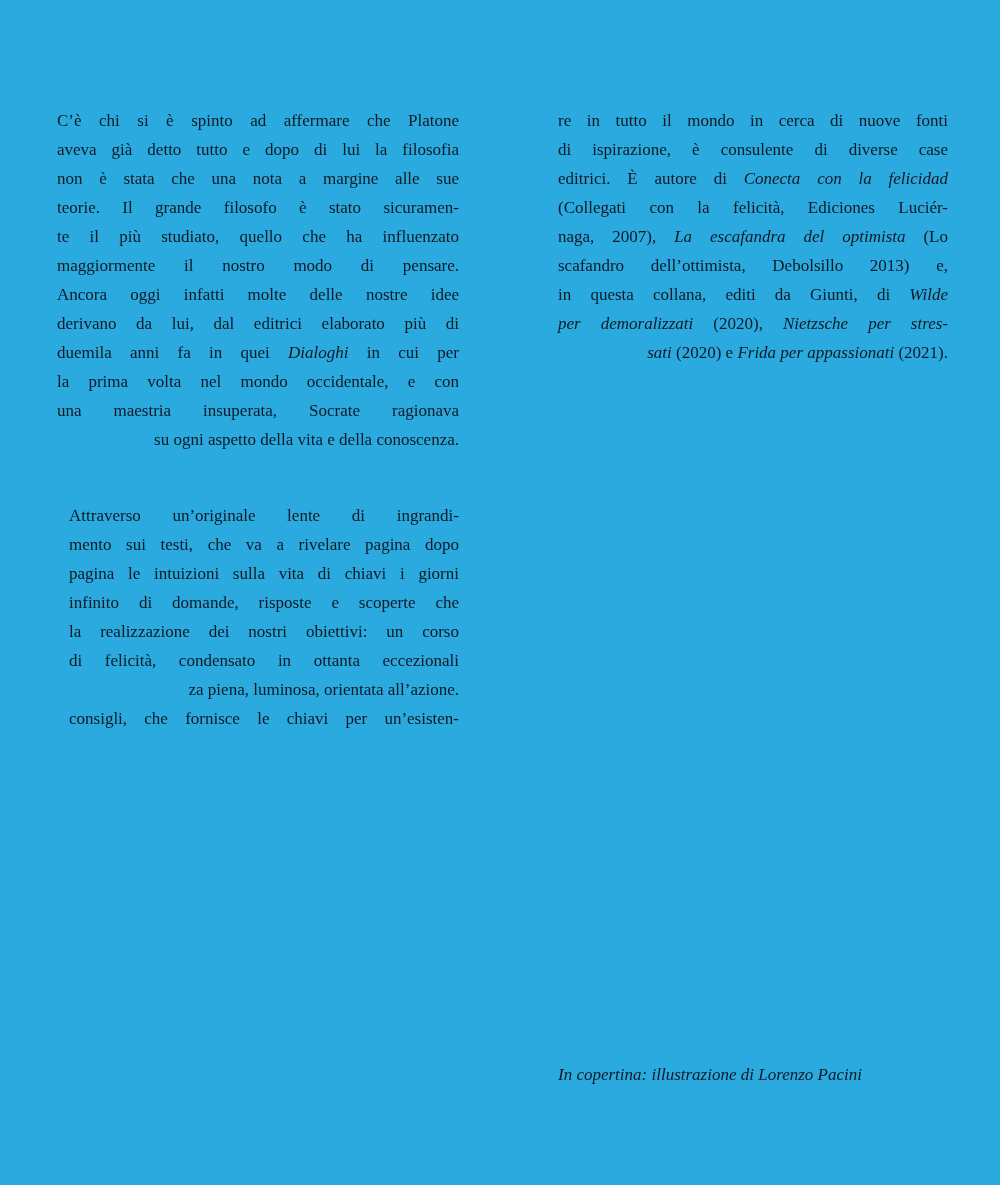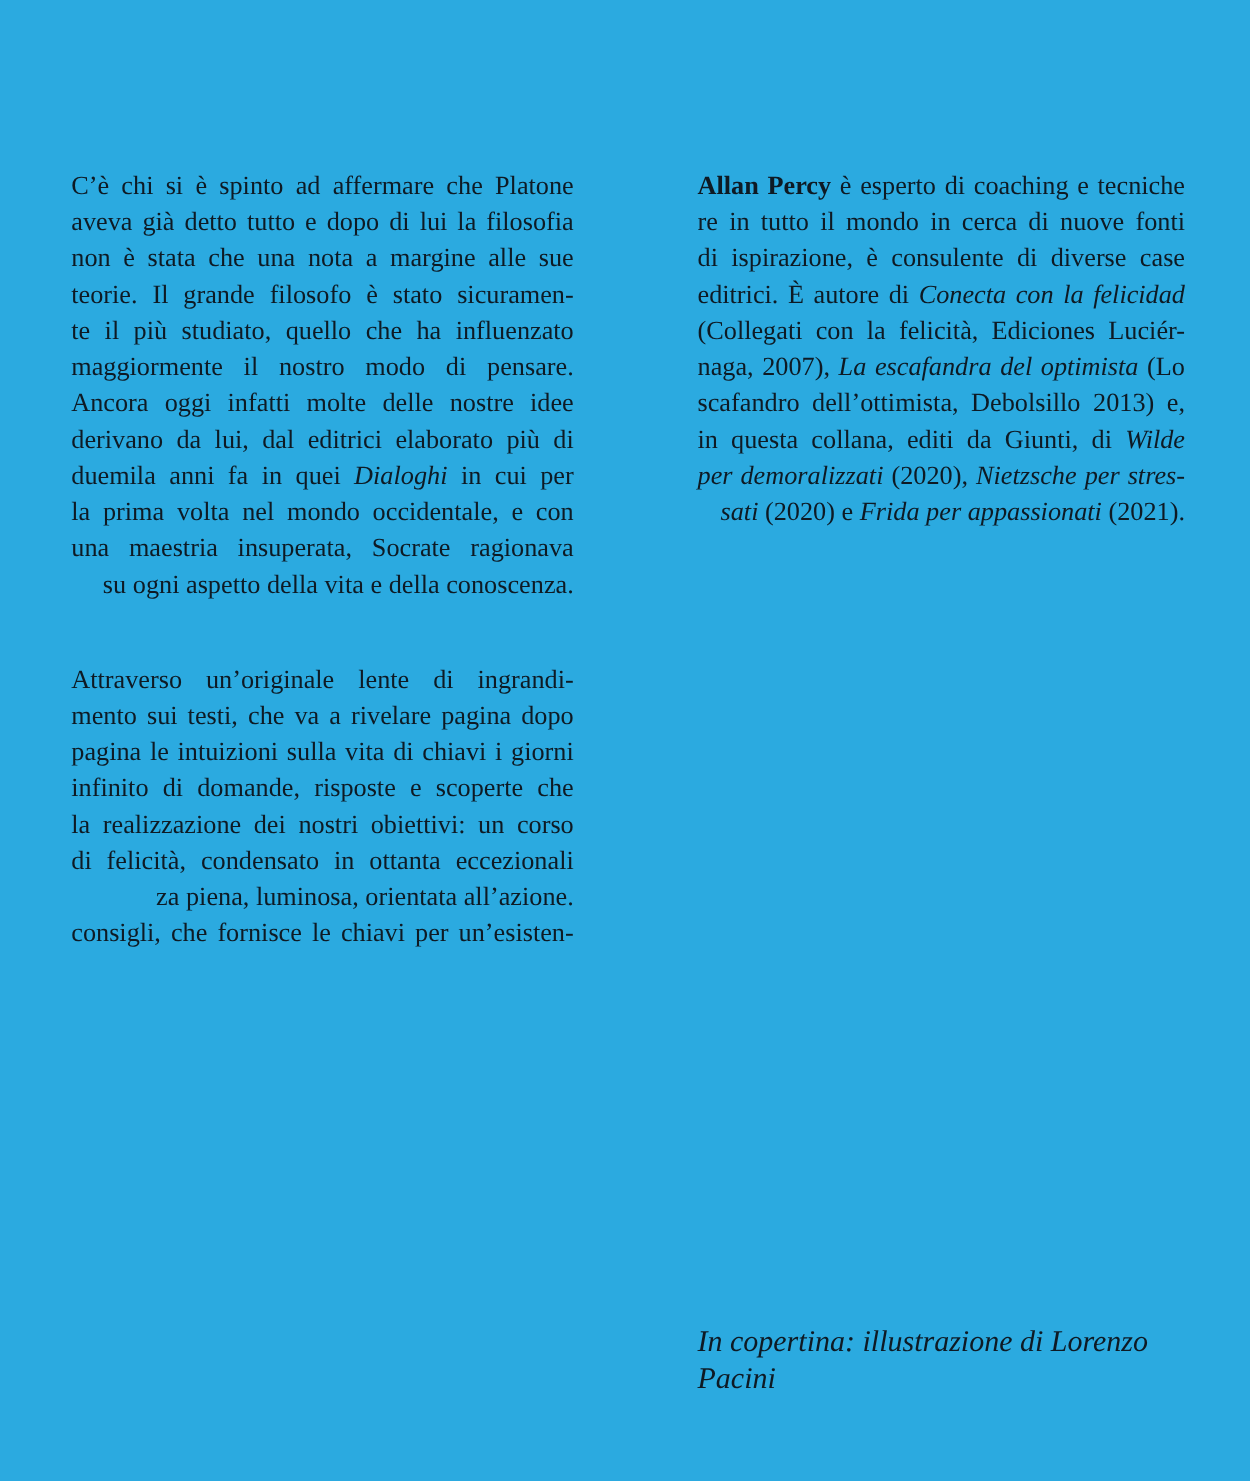--- a/index.html
+++ b/index.html
@@ -10,46 +10,46 @@
     position: relative;
     width: 1000px;
     height: 1185px;
     background: #2BAAE0;
     color: #0E1A24;
     font-family: "Liberation Serif", "DejaVu Serif", serif;
     overflow: hidden;
   }
   .col {
     position: absolute;
-    top: 134px;
-    font-size: 21px;
+    top: 106px;
+    font-size: 17px;
     line-height: 29px;
   }
   .col-left  { left: 57px;  width: 402px; }
   .col-right { left: 558px; width: 390px; }
   .para { margin: 0; padding: 0; }
-  .para + .para { margin-top: 47px; }
+  .para + .para { margin-top: 47px; margin-left: 12px; }
   .line {
     text-align: justify;
     text-align-last: justify;
     hyphens: none;
     white-space: normal;
   }
   .line.last {
     text-align: right;
     text-align-last: auto;
   }
   .i { font-style: italic; }
   .b { font-weight: bold; }
   .credit {
     position: absolute;
     left: 558px;
     top: 1060px;
     width: 400px;
-    font-size: 24px;
+    font-size: 17px;
     line-height: 29px;
   }
   .credit .line, .credit .line.last {
     text-align: left;
     text-align-last: auto;
   }
 </style>
 </head>
 <body style="background: rgb(43, 170, 224);">
 
@@ -77,21 +77,20 @@
         <div class="line"><span>infinito di domande, risposte e scoperte che</span></div>
         <div class="line"><span>la realizzazione dei nostri obiettivi: un corso</span></div>
         <div class="line"><span>di felicità, condensato in ottanta eccezionali</span></div>
         <div class="line last"><span>za piena, luminosa, orientata all’azione.</span></div>
         <div class="line"><span>consigli, che fornisce le chiavi per un’esisten-</span></div>
       </div>
   </div>
 
   <div class="col col-right">
     <div class="para">
-        <div class="line"><span class="b">Allan Percy</span><span> è esperto di coaching e tecniche</span></div>
         <div class="line"><span>re in tutto il mondo in cerca di nuove fonti</span></div>
         <div class="line"><span>di ispirazione, è consulente di diverse case</span></div>
         <div class="line"><span>editrici. È autore di </span><span class="i">Conecta con la felicidad</span></div>
         <div class="line"><span>(Collegati con la felicità, Ediciones Luciér-</span></div>
         <div class="line"><span>naga, 2007), </span><span class="i">La escafandra del optimista</span><span> (Lo</span></div>
         <div class="line"><span>scafandro dell’ottimista, Debolsillo 2013) e,</span></div>
         <div class="line"><span>in questa collana, editi da Giunti, di </span><span class="i">Wilde</span></div>
         <div class="line"><span class="i">per demoralizzati</span><span> (2020), </span><span class="i">Nietzsche per stres-</span></div>
         <div class="line last"><span class="i">sati</span><span> (2020) e </span><span class="i">Frida per appassionati</span><span> (2021).</span></div>
       </div>

